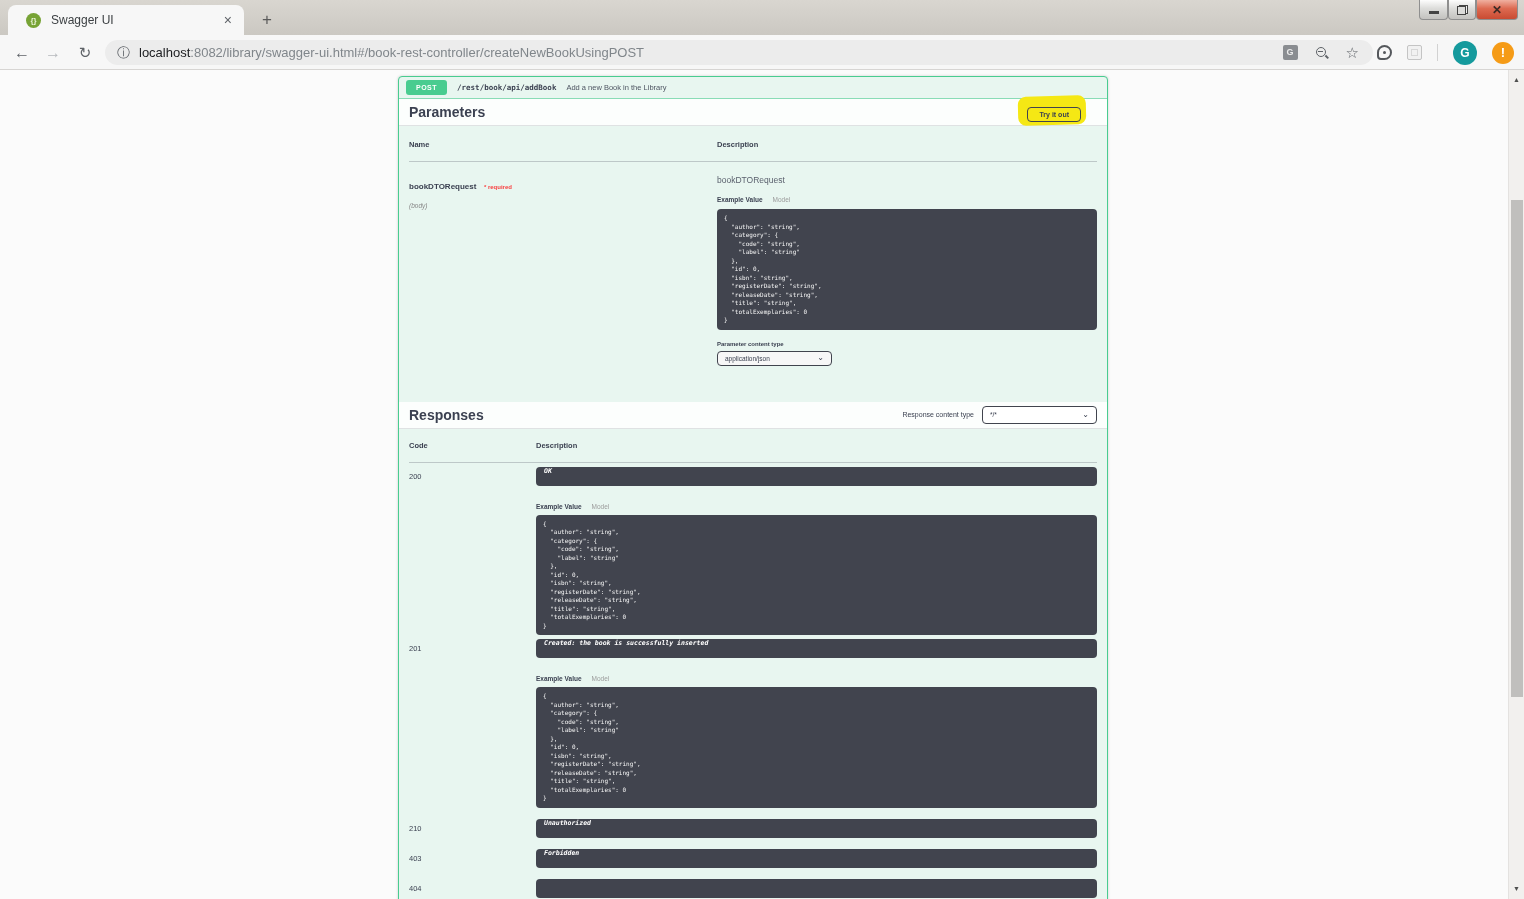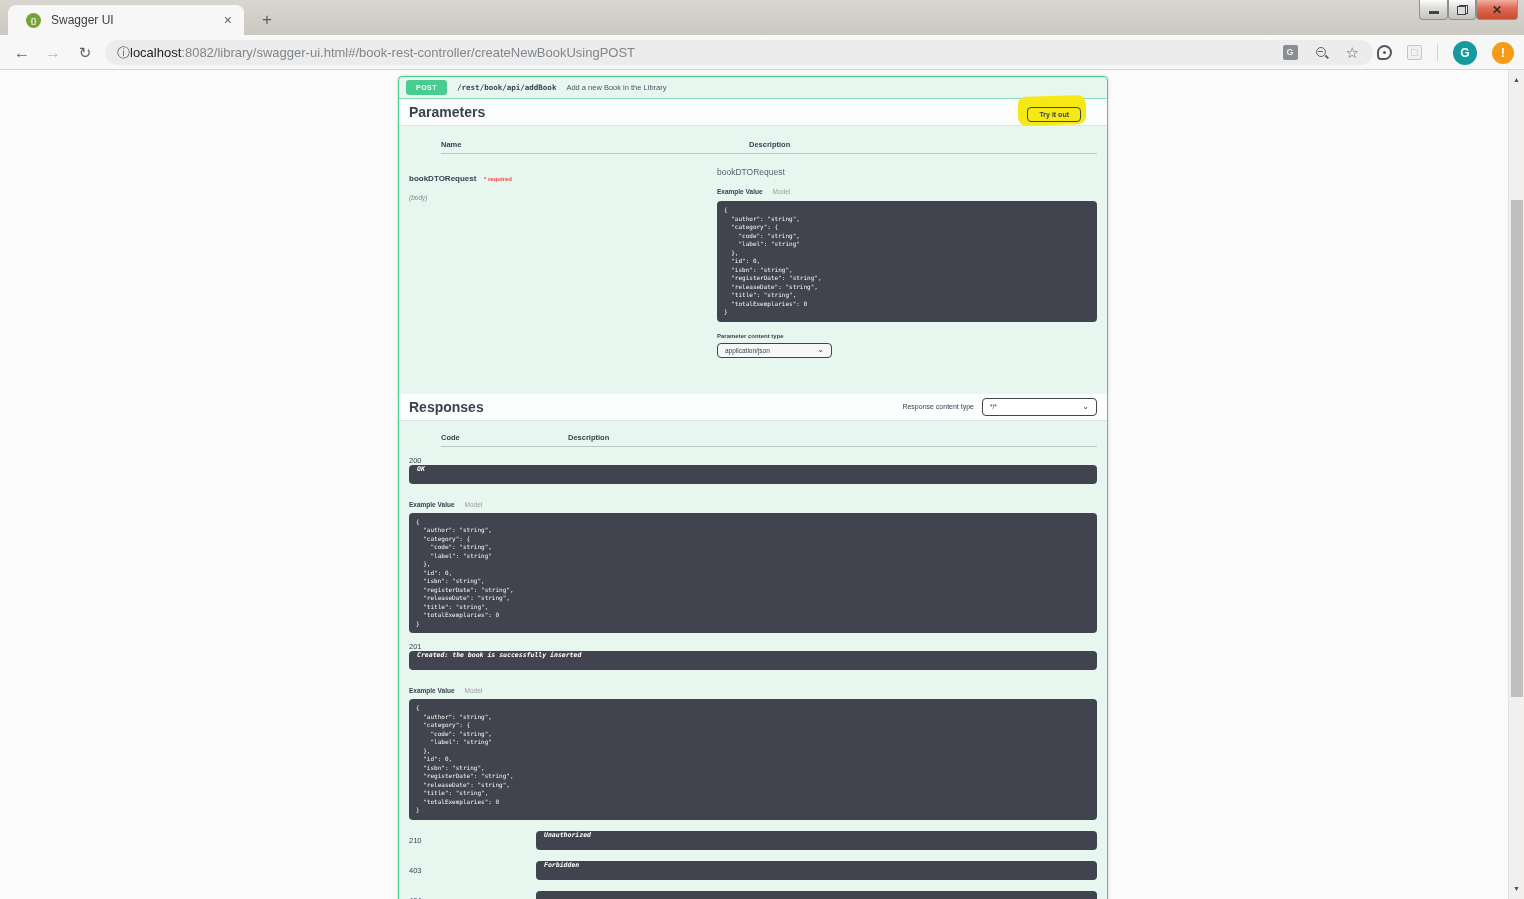--- a/index.html
+++ b/index.html
@@ -31,21 +31,21 @@
   .toolbar { position:absolute; top:35px; left:0; width:1524px; height:35px;
     background:#f7f7f7; border-bottom:1px solid #d7d5d3; }
   .navbtn { position:absolute; top:7px; width:22px; height:22px; font-size:16px; color:#5f6368;
     text-align:center; line-height:21px; }
   .navbtn.back { left:11px; }
   .navbtn.fwd { left:42px; color:#b6b9bd; }
   .navbtn.reload { left:74px; font-size:15px; }
   .omnibox { position:absolute; left:105px; top:5px; width:1268px; height:25px; border-radius:13px;
     background:#ececec; display:flex; align-items:center; }
   .info-icon { font-size:13px; color:#5f6368; margin-left:12px; }
-  .url { font-size:13px; margin-left:0; white-space:nowrap; overflow:hidden; flex:1; }
+  .url { font-size:13px; margin-left:9px; white-space:nowrap; overflow:hidden; flex:1; }
   .url .host { color:#202124; }
   .url .rest { color:#80868b; }
   .omni-icons { display:flex; align-items:center; gap:17px; margin-right:14px; }
   .translate-icon { width:15px; height:15px; background:#8a8d91; border-radius:2px; color:#ececec;
     font-size:9px; font-weight:bold; text-align:center; line-height:15px; }
   .mag-icon { position:relative; width:14px; height:14px; }
   .mag-icon::before { content:""; position:absolute; left:1px; top:1px; width:8px; height:8px;
     border:1.5px solid #5f6368; border-radius:50%; }
   .mag-icon::after { content:""; position:absolute; left:10px; top:10px; width:4px; height:1.5px;
     background:#5f6368; transform:rotate(45deg); }
@@ -85,21 +85,21 @@
     justify-content:space-between; padding:0 10px; border-bottom:1px solid rgba(59,65,81,.15); }
   .section-title { font-size:14px; font-weight:bold; color:#3b4151; }
 
   .tryout-wrap { position:relative; margin-right:16px; }
   .tryout-hl { position:absolute; left:-9px; top:-7px; right:-5px; bottom:-3px; background:#f5e814;
     border-radius:8px; transform:rotate(-1.5deg); }
   .tryout-btn { position:relative; border:1.5px solid #41444e; border-radius:4px; background:transparent;
     font-size:7px; font-weight:bold; color:#3b4151; padding:3px 11px; font-family:"Liberation Sans",sans-serif; }
 
   .param-body { padding:14px 10px 36px 10px; }
-  .tbl-head { display:flex; border-bottom:1px solid rgba(59,65,81,.25); padding-bottom:4px;margin-left:32px; }
+  .tbl-head { display:flex; border-bottom:1px solid rgba(59,65,81,.25); padding-bottom:12px; }
   .tbl-head .col-name { width:308px; } .tbl-head .col-code { width:127px; }
   .tbl-head span { font-size:7.5px; font-weight:bold; color:#3b4151; }
   .param-row { display:flex; padding-top:13px; }
   .param-left { width:308px; }
   .param-name { font-size:8px; font-weight:bold; color:#3b4151; }
   .param-required { font-size:6px; font-weight:bold; color:#f93e3e; margin-left:3px; }
   .param-in { font-size:6.5px; font-style:italic; color:#888; margin-top:9px; }
   .param-right { flex:1; }
   .param-desc { font-size:8.5px; color:#5b616e; }
   .tabs { margin-top:11px; display:flex; gap:10px; }
@@ -120,21 +120,21 @@
   .resp-body { padding:12px 10px; }
   .resp-row { display:flex; }
   .resp-code { width:127px; font-size:7.5px; color:#3b4151; padding-top:5px; }
   .resp-desc { flex:1; }
   .resp-bar { background:#41444e; border-radius:4px; height:19px; display:flex; 
     padding:0 8px; }
   .resp-bar span { font-family:"DejaVu Sans Mono",monospace; font-size:6.5px; font-weight:bold;
     font-style:italic; color:#fff; }
   .resp-example .tabs { margin-top:17px; }
   .resp-example .codeblock { margin-top:5px; }
-  .mt200 { margin-top:4px;flex-direction:column; } .row-gap { margin-top:11px; }
+  .mt200 { margin-top:4px; } .row-gap { margin-top:11px; }
 </style>
 </head>
 <body>
 
 <div class="titlebar">
   <div class="tab">
     <div class="favicon">{}</div>
     <div class="tab-title">Swagger UI</div>
     <div class="tab-close">×</div>
   </div>

